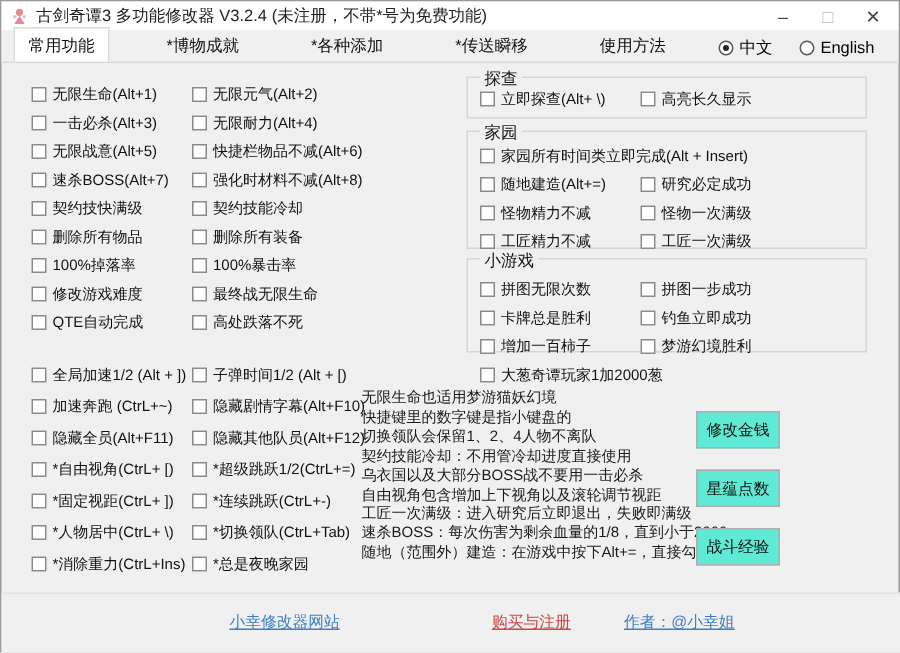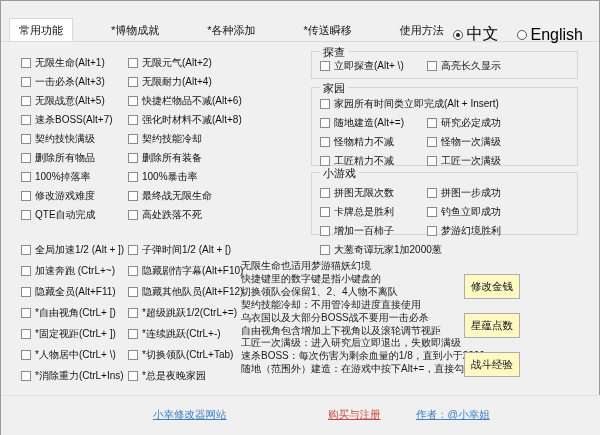--- a/index.html
+++ b/index.html
@@ -12,21 +12,21 @@
   .wtitle{font-size:11px;color:#222;white-space:nowrap;}
   .wincontrols{position:absolute;right:2px;top:0;height:19px;display:flex;}
   .winbtn{width:30px;height:19px;display:flex;align-items:center;justify-content:center;font-size:12px;color:#444;cursor:default;}
   .winbtn.max{color:#bbb;}
 
   
   .tabbar{position:absolute;left:0;top:19px;width:100%;height:22px;background:#f0f0f0;border-bottom:1px solid #d9d9d9;box-sizing:border-box;}
   .tabs{position:absolute;left:8px;bottom:0;display:flex;gap:28px;}
   .tab{padding:4px 9px 3px 9px;font-size:11px;color:#111;border:1px solid transparent;border-bottom:none;white-space:nowrap;}
   .tab.active{background:#fff;border-color:#d9d9d9;}
-  .langgroup{position:absolute;right:16px;top:4px;display:flex;gap:18px;font-size:16px;}
+  .langgroup{position:absolute;right:16px;top:4px;display:flex;gap:18px;font-size:11px;}
   .rlabel{display:flex;align-items:center;}
   .radio{width:10px;height:10px;border:1px solid #555;border-radius:50%;background:#fff;display:inline-block;margin-right:4px;position:relative;box-sizing:border-box;flex:none;}
   .radio.checked::after{content:"";position:absolute;left:2px;top:2px;right:2px;bottom:2px;background:#222;border-radius:50%;}
 
   
   .content{position:absolute;left:0;top:41px;width:600px;height:353px;}
   .cbgrid{display:grid;grid-template-columns:107px auto;}
   .cb{display:flex;align-items:center;height:19px;white-space:nowrap;cursor:default;}
   .cb .box{width:10px;height:10px;border:1px solid #8a8a8a;background:#fff;margin-right:4px;flex:none;box-sizing:border-box;}
   .cb .txt{font-size:10px;color:#111;}
@@ -41,36 +41,50 @@
   #gb-explore{left:310px;top:9px;width:267px;height:28px;}
   #gb-explore .cb{height:16px;}
   #gb-home{left:310px;top:45px;width:267px;height:79px;}
   #gb-mini{left:310px;top:130px;width:267px;height:63px;}
   #gb-mini .gbinner{padding-top:10px;}
 
   .notes{position:absolute;left:240px;top:218px;width:235px;font-size:10px;line-height:12.9px;color:#1a1a1a;}
   .notes div{white-space:nowrap;}
 
   #action-buttons{position:absolute;left:463px;top:232px;display:flex;flex-direction:column;gap:14px;}
-  .abtn{width:56px;height:25px;background:#fef9c3;border:1px solid #adadad;font-size:10.5px;color:#111;font-family:inherit;padding:0;cursor:default;}
+  .abtn{width:56px;height:25px;background:#5eead4;border:1px solid #adadad;font-size:10.5px;color:#111;font-family:inherit;padding:0;cursor:default;}
 
   
   .footer{position:absolute;left:0;top:394px;width:600px;height:41px;background:#f0f0f0;border-top:1px solid #e2e2e2;font-size:10.5px;}
   .footer span{position:absolute;top:12px;white-space:nowrap;}
   .status{left:28px;color:#cb4742;margin-top:28px;}
   .flink{text-decoration:underline;cursor:pointer;}
   .flink.blue{color:#3e7fc1;}
   .flink.red{color:#cb4742;}
   .lnk0{left:152px;} .lnk1{left:255px;margin-top:39px;} .lnk2{left:327px;} .lnk3{left:415px;}
 </style>
 </head>
 <body>
 
 <div class="window">
 
+  <div class="titlebar">
+    <svg class="appicon" viewBox="0 0 12 12">
+      <circle cx="6" cy="3.2" r="2.4" fill="#e8889b"></circle>
+      <path d="M2.5 11 L6 5.5 L9.5 11 Z" fill="#e8889b"></path>
+      <circle cx="2.8" cy="6.2" r="1.2" fill="#f2b8c3"></circle>
+      <circle cx="9.2" cy="6.2" r="1.2" fill="#f2b8c3"></circle>
+    </svg>
+    <span class="wtitle">古剑奇谭3 多功能修改器  V3.2.4 (未注册，不带*号为免费功能)</span>
+    <div class="wincontrols">
+      <span class="winbtn">–</span>
+      <span class="winbtn max">□</span>
+      <span class="winbtn">✕</span>
+    </div>
+  </div>
 
   <div class="tabbar">
     <div class="tabs" id="tabs">
         <div class="tab active">常用功能</div>
         <div class="tab">*博物成就</div>
         <div class="tab">*各种添加</div>
         <div class="tab">*传送瞬移</div>
         <div class="tab">使用方法</div>
       </div>
     <div class="langgroup">

